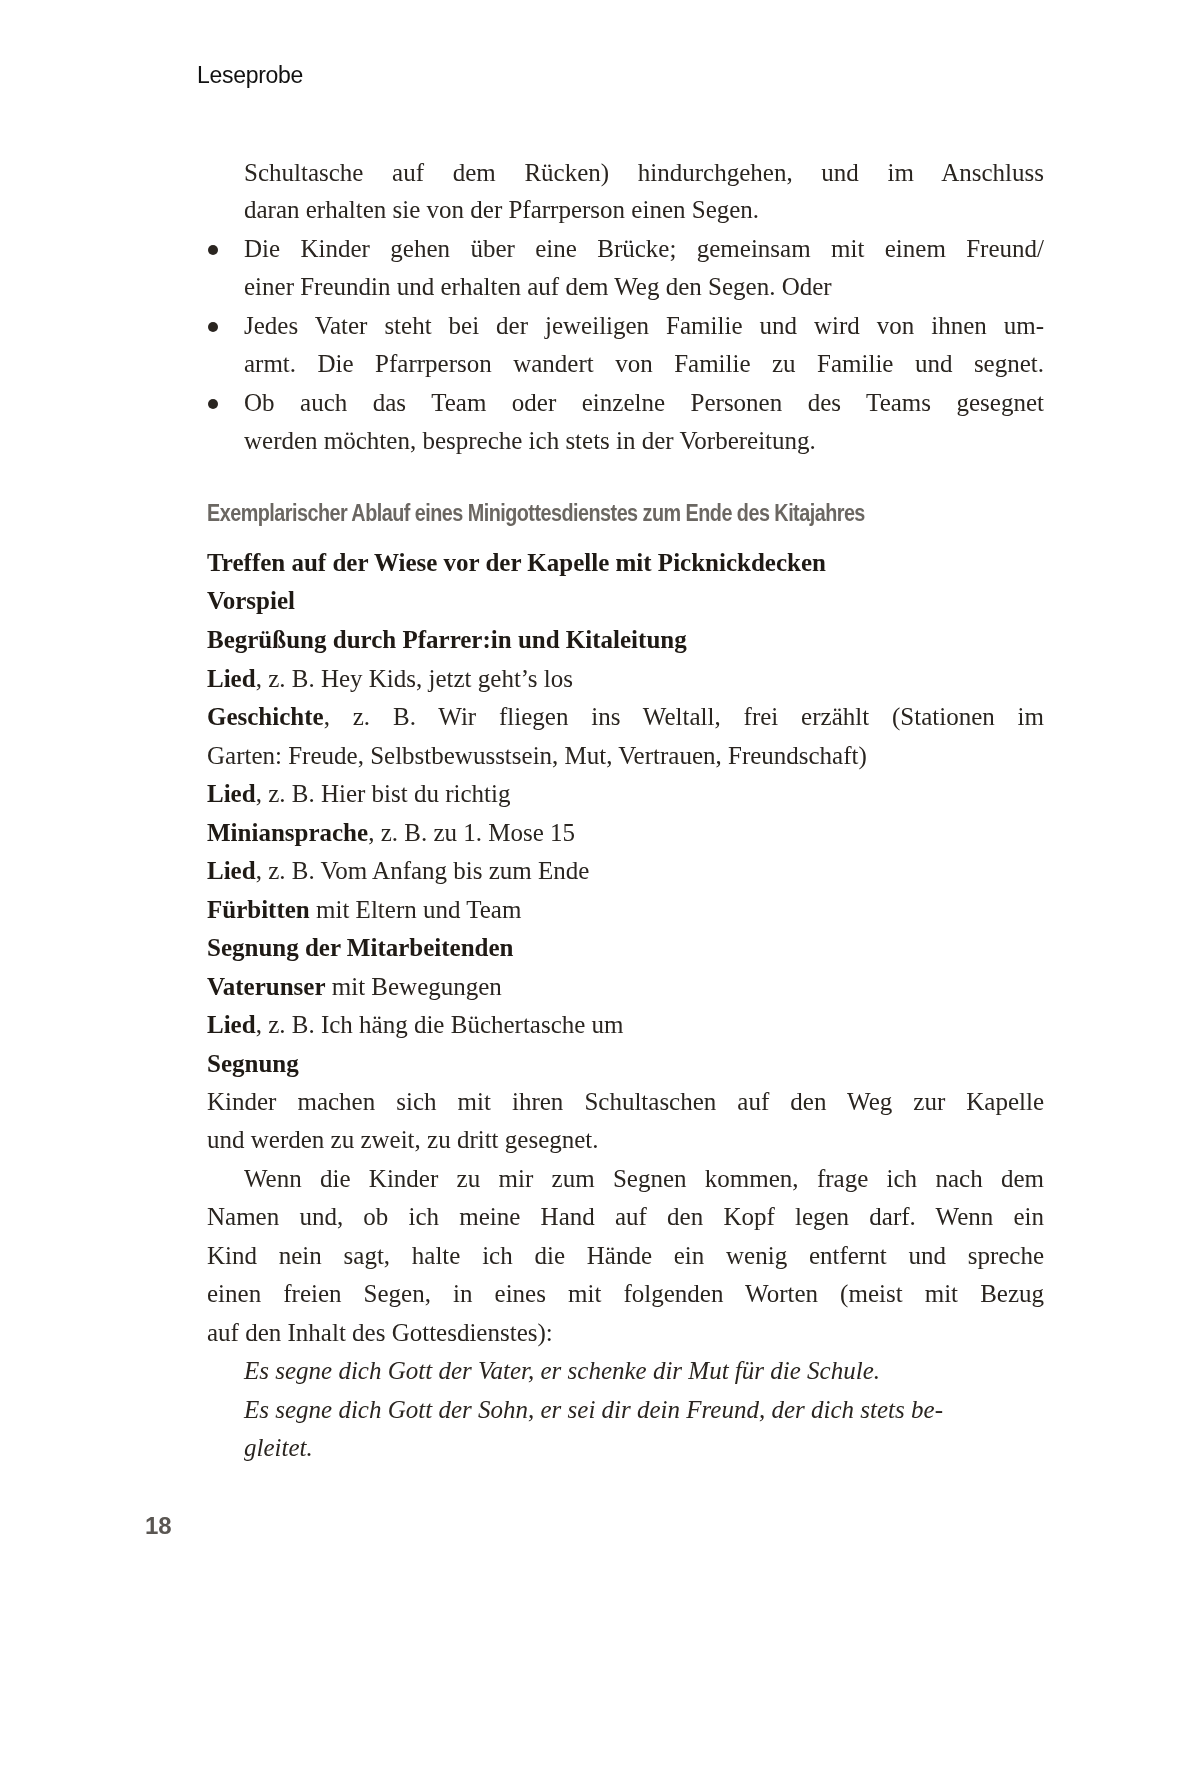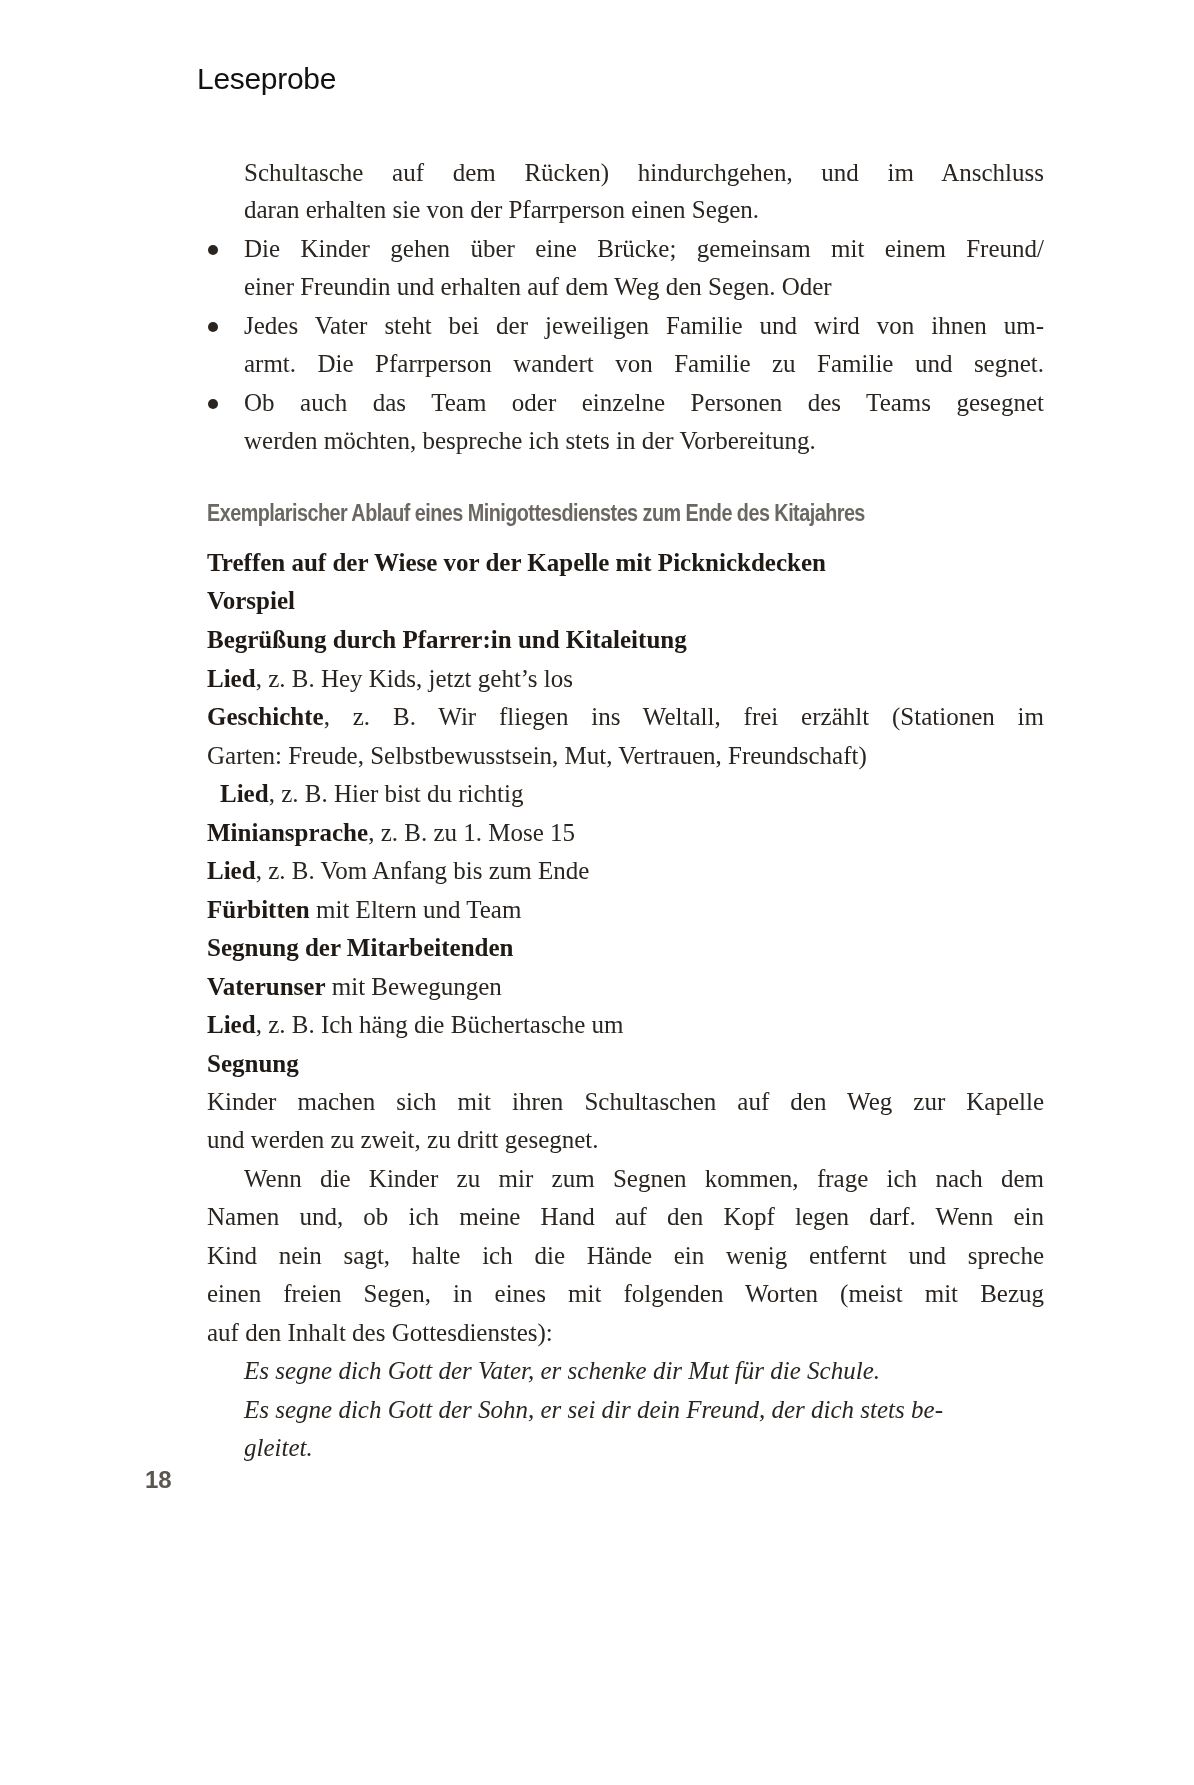--- a/index.html
+++ b/index.html
@@ -1,35 +1,35 @@
 <!DOCTYPE html>
 <html><head>
   <meta charset="utf-8">
   <style>
     html, body { margin: 0; padding: 0; background: #ffffff; }
     body { width: 1194px; height: 1785px; position: relative; overflow: hidden; }
     .label-top {
       position: absolute; left: 197px; top: 62px;
-      font-family: "Liberation Sans", sans-serif; font-size: 30px; color: #111;
+      font-family: "Liberation Sans", sans-serif; font-size: 23px; color: #111;
       letter-spacing: -0.3px;
     }
     .serif { font-family: "Liberation Serif", "DejaVu Serif", serif; color: #2a2520; font-size: 25px; }
     .line { position: absolute; white-space: nowrap; line-height: 34px; }
     .justify { text-align: justify; text-align-last: justify; }
     .bullet-dot {
       position: absolute; width: 10px; height: 10px; border-radius: 50%; background: #2a2520;
     }
     .heading {
       position: absolute; left: 207px; top: 500px;
       font-family: "Liberation Sans", sans-serif; font-weight: bold; font-size: 23px;
       color: #6b6762; letter-spacing: -0.6px; white-space: nowrap; transform: scaleX(0.86); transform-origin: left top;
     }
     b { font-weight: bold; color: #1f1a15; }
     .pagenum {
-      position: absolute; left: 145px; top: 1466px;
+      position: absolute; left: 145px; top: 1512px;
       font-family: "Liberation Sans", sans-serif; font-weight: bold; font-size: 24px; color: #5a5652;
     }
   </style>
 </head>
 <body>
 
 <div class="label-top">Leseprobe</div>
 
 <div class="line serif justify" style="left:244px; top:156px; width:800px;">Schultasche auf dem Rücken) hindurchgehen, und im Anschluss</div>
 <div class="line serif" style="left:244px; top:193px;">daran erhalten sie von der Pfarrperson einen Segen.</div>
@@ -50,21 +50,21 @@
 
 <div class="heading">Exemplarischer Ablauf eines Minigottesdienstes zum Ende des Kitajahres</div>
 
 <div id="items">
     <div class="line serif" style="left: 207px; top: 546px;"><b>Treffen auf der Wiese vor der Kapelle mit Picknickdecken</b></div>
     <div class="line serif" style="left: 207px; top: 584px;"><b>Vorspiel</b></div>
     <div class="line serif" style="left: 207px; top: 623px;"><b>Begrüßung durch Pfarrer:in und Kitaleitung</b></div>
     <div class="line serif" style="left: 207px; top: 662px; text-align: center;"><b>Lied</b><span>, z. B. Hey Kids, jetzt geht’s los</span></div>
     <div class="line serif justify" style="left: 207px; top: 700px; width: 837px;"><b>Geschichte</b><span>, z. B. Wir fliegen ins Weltall, frei erzählt (Stationen im</span></div>
     <div class="line serif" style="left: 207px; top: 739px;"><span>Garten: Freude, Selbstbewusstsein, Mut, Vertrauen, Freundschaft)</span></div>
-    <div class="line serif" style="left: 220px; top: 777px;"><b>Lied</b><span>, z. B. Hier bist du richtig</span></div>
+    <div class="line serif" style="left: 207px; top: 777px;"><b>Lied</b><span>, z. B. Hier bist du richtig</span></div>
     <div class="line serif" style="left: 207px; top: 816px;"><b>Miniansprache</b><span>, z. B. zu 1. Mose 15</span></div>
     <div class="line serif" style="left: 207px; top: 854px;"><b>Lied</b><span>, z. B. Vom Anfang bis zum Ende</span></div>
     <div class="line serif" style="left: 207px; top: 893px;"><b>Fürbitten</b><span> mit Eltern und Team</span></div>
     <div class="line serif" style="left: 207px; top: 931px;"><b>Segnung der Mitarbeitenden</b></div>
     <div class="line serif" style="left: 207px; top: 970px;"><b>Vaterunser</b><span> mit Bewegungen</span></div>
     <div class="line serif" style="left: 207px; top: 1008px;"><b>Lied</b><span>, z. B. Ich häng die Büchertasche um</span></div>
     <div class="line serif" style="left: 207px; top: 1047px;"><b>Segnung</b></div>
   </div>
 
 <div class="line serif justify" style="left:207px; top:1085px; width:837px;">Kinder machen sich mit ihren Schultaschen auf den Weg zur Kapelle</div>

